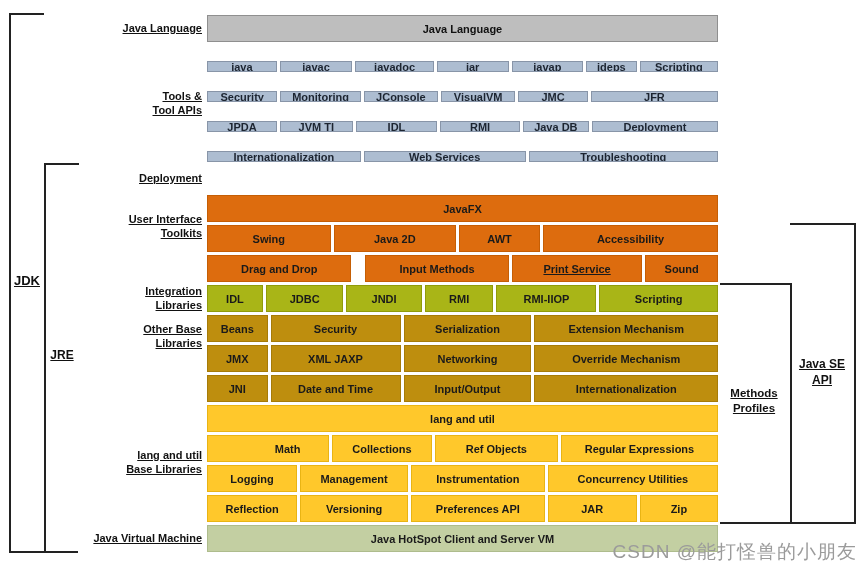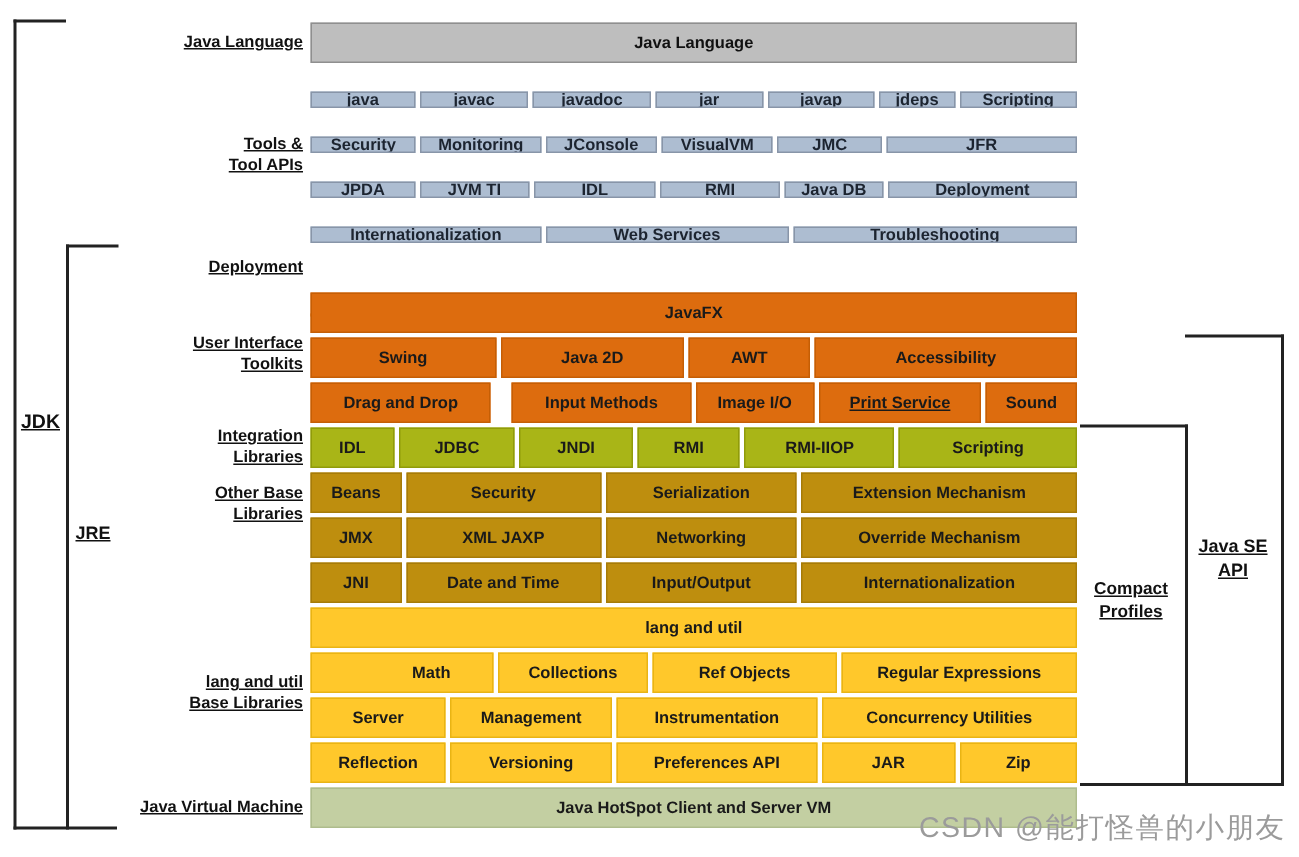--- a/index.html
+++ b/index.html
@@ -56,35 +56,35 @@
 
   <div class="bracket bk-jdk"></div>
   <div class="bracket bk-jre"></div>
   <div class="bracket bk-botl"></div>
   <div class="bracket bk-cp"></div>
   <div class="bracket bk-jse"></div>
   <div class="bracket bk-botr"></div>
 
   <div class="jdk-label">JDK</div>
   <div class="jre-label">JRE</div>
-  <div class="cp-label">Compact Profiles</div>
+  <div class="cp-label">Methods Profiles</div>
   <div class="jse-label">Java SE API</div>
 
   <div>
       <div class="side-label" style="top: 28px;">
         <div>Java Language</div>
       </div>
       <div class="side-label" style="top: 103px;">
         <div>Tools &amp;</div>
         <div>Tool APIs</div>
       </div>
       <div class="side-label" style="top: 178px;">
         <div>Deployment</div>
       </div>
-      <div class="side-label" style="top: 236px; text-decoration: underline;">
+      <div class="side-label" style="top: 226px; text-decoration: underline;">
         <div>User Interface</div>
         <div>Toolkits</div>
       </div>
       <div class="side-label" style="top: 298px;">
         <div>Integration</div>
         <div>Libraries</div>
       </div>
       <div class="side-label" style="top: 336px;">
         <div>Other Base</div>
         <div>Libraries</div>
@@ -141,21 +141,20 @@
       </div>
       <div class="grid-row">
         <div class="cell dorange" style="flex-grow: 123;">Swing</div>
         <div class="cell dorange" style="flex-grow: 122;">Java 2D</div>
         <div class="cell dorange" style="flex-grow: 80;">AWT</div>
         <div class="cell dorange" style="flex-grow: 175;">Accessibility</div>
       </div>
       <div class="grid-row">
         <div class="cell dorange" style="flex-grow: 123;">Drag and Drop</div>
         <div class="cell dorange" style="flex-grow: 122; margin-left: 11px;">Input Methods</div>
-        <div class="cell dorange" style="flex-grow: 80;">Image I/O</div>
         <div class="cell dorange" style="flex-grow: 111; text-decoration: underline;">Print Service</div>
         <div class="cell dorange" style="flex-grow: 61;">Sound</div>
       </div>
       <div class="grid-row">
         <div class="cell olive" style="flex-grow: 55;">IDL</div>
         <div class="cell olive" style="flex-grow: 77;">JDBC</div>
         <div class="cell olive" style="flex-grow: 75;">JNDI</div>
         <div class="cell olive" style="flex-grow: 68;">RMI</div>
         <div class="cell olive" style="flex-grow: 100;">RMI-IIOP</div>
         <div class="cell olive" style="flex-grow: 119;">Scripting</div>
@@ -181,21 +180,21 @@
       <div class="grid-row">
         <div class="cell yellow" style="flex-grow: 511;">lang and util</div>
       </div>
       <div class="grid-row">
         <div class="cell yellow" style="flex-grow: 89; padding-left: 39px;">Math</div>
         <div class="cell yellow" style="flex-grow: 107;">Collections</div>
         <div class="cell yellow" style="flex-grow: 133;">Ref Objects</div>
         <div class="cell yellow" style="flex-grow: 170;">Regular Expressions</div>
       </div>
       <div class="grid-row">
-        <div class="cell yellow" style="flex-grow: 89;">Server</div>
+        <div class="cell yellow" style="flex-grow: 89;">Logging</div>
         <div class="cell yellow" style="flex-grow: 107;">Management</div>
         <div class="cell yellow" style="flex-grow: 133;">Instrumentation</div>
         <div class="cell yellow" style="flex-grow: 170;">Concurrency Utilities</div>
       </div>
       <div class="grid-row">
         <div class="cell yellow" style="flex-grow: 89;">Reflection</div>
         <div class="cell yellow" style="flex-grow: 107;">Versioning</div>
         <div class="cell yellow" style="flex-grow: 133;">Preferences API</div>
         <div class="cell yellow" style="flex-grow: 88;">JAR</div>
         <div class="cell yellow" style="flex-grow: 77;">Zip</div>

